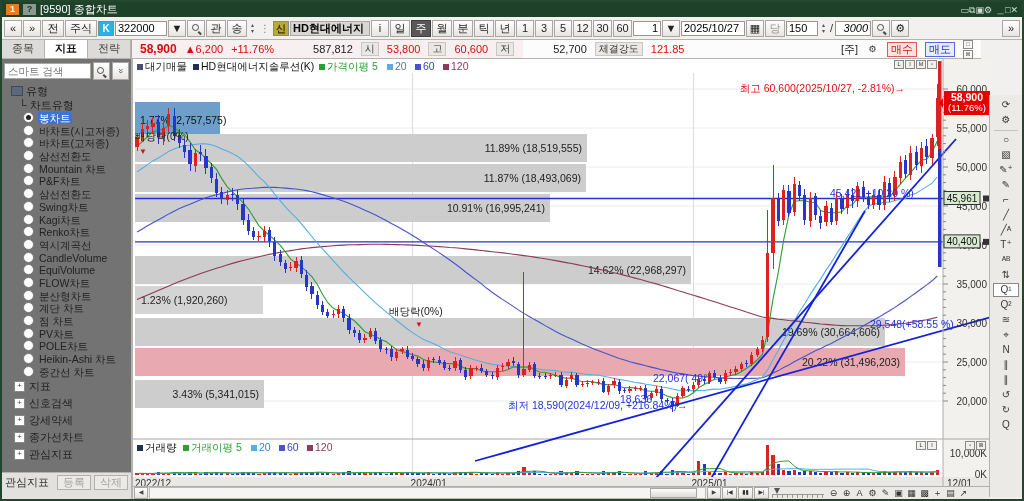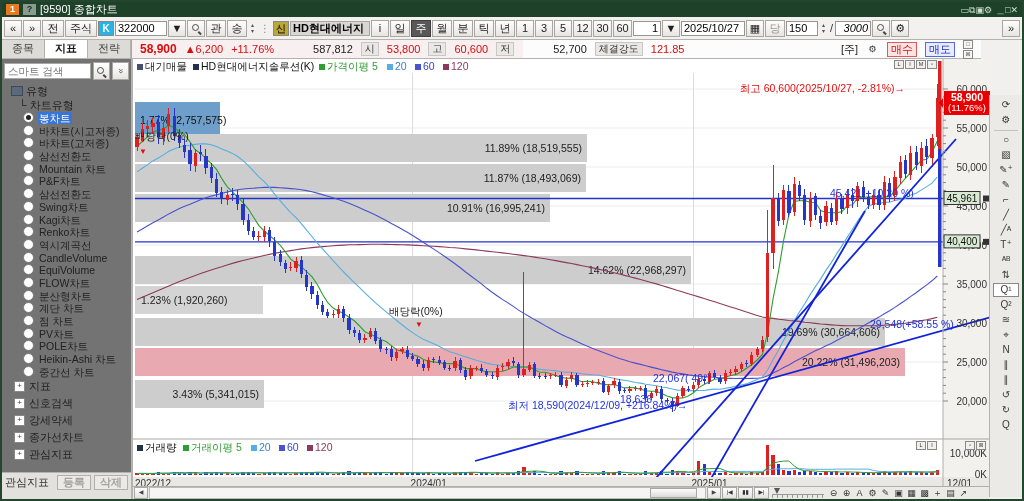--- a/index.html
+++ b/index.html
@@ -51,21 +51,21 @@
   .folder{display:inline-block;width:10px;height:8px;background:#5a6a7a;border:1px solid #3a4a5a;margin-right:3px;vertical-align:-1px;}
   .radio-row{height:12.7px;display:flex;align-items:flex-start;padding-left:12px;gap:4px;white-space:nowrap;}
   .radio{width:9px;height:9px;border:1px solid #777;border-radius:50%;background:#fff;flex:none;position:relative;}
   .radio.sel::after{content:"";position:absolute;inset:2px;border-radius:50%;background:#222;}
   .radio-label{font-size:10.5px;color:#222;line-height:12px;padding:0 1px;}
   .radio-label.sel{background:#3875d7;color:#fff;}
   .group-row{height:17px;line-height:17px;display:flex;align-items:center;gap:4px;padding-left:3px;color:#222;}
   .pmbox{width:9px;height:9px;border:1px solid #888;background:#fff;font-size:8px;line-height:8px;text-align:center;color:#444;flex:none;}
   .side-bottom{height:18px;flex:none;background:#e3e1de;border-top:1px solid #b5b3af;display:flex;align-items:center;gap:3px;padding:0 3px;}
   .side-bottom .lbl{flex:1;color:#333;}
-  .dbtn{border:1px solid #b2b0ac;background:#eceae7;color:#a5a3a0;padding:0 5px;height:13px;line-height:13px;font-weight:bold;}
+  .dbtn{border:1px solid #b2b0ac;background:#eceae7;color:#a5a3a0;padding:0 5px;height:13px;line-height:13px;}
   .side-foot{height:8px;background:#e3e1de;flex:none;}
   .chartarea{flex:1;position:relative;background:#fff;min-width:0;}
   .chartarea svg{position:absolute;left:0;top:0;}
   .mini{position:absolute;display:flex;gap:1px;}
   .mini span{display:inline-block;min-width:8px;height:7px;border:1px solid #8a8884;background:#f1f0ee;font-size:5.5px;line-height:7px;text-align:center;color:#333;}
   .scrollrow{position:absolute;left:0;right:0;bottom:0;height:13px;background:#eceae7;border-top:1px solid #b0aeaa;display:flex;align-items:center;gap:1px;padding:0 1px;box-sizing:border-box;}
   .sc-btn{width:12px;height:10px;border:1px solid #a9a7a3;background:linear-gradient(#fff,#e3e1dd);font-size:6px;line-height:9px;text-align:center;color:#444;flex:none;}
   .sc-track{width:555px;height:10px;border:1px solid #bcbab6;background:#f6f5f3;position:relative;flex:none;}
   .sc-thumb{position:absolute;top:0;bottom:0;width:45px;background:linear-gradient(#fdfdfc,#dcdad6);border:1px solid #a9a7a3;}
   .pb-btn{min-width:13px;height:10px;border:1px solid #a9a7a3;background:linear-gradient(#fff,#e3e1dd);font-size:6px;line-height:9px;text-align:center;color:#333;flex:none;}

